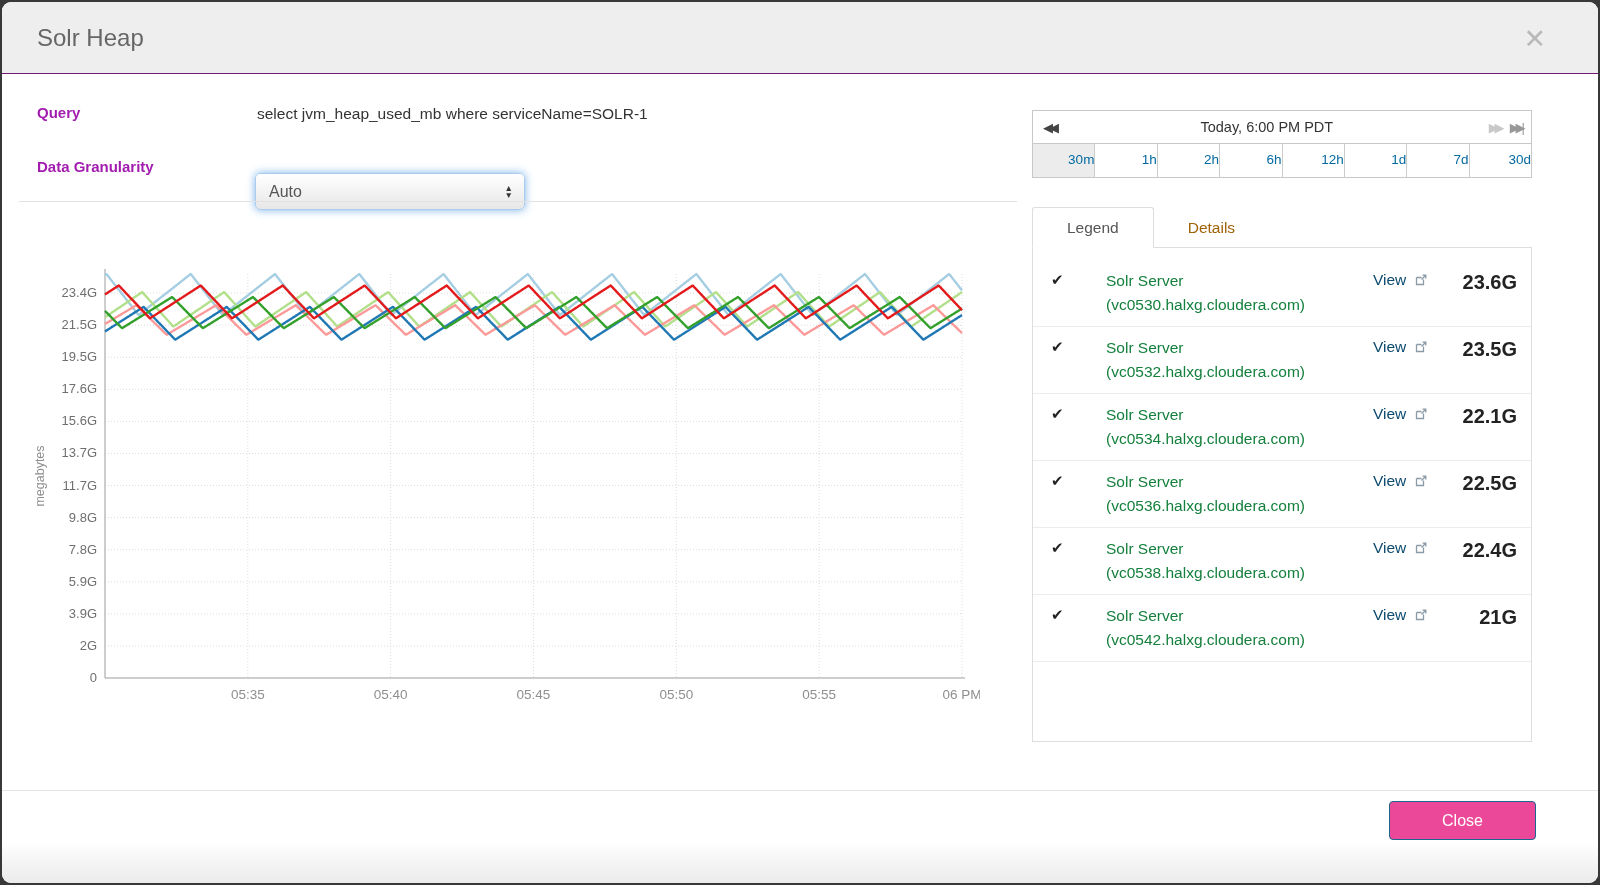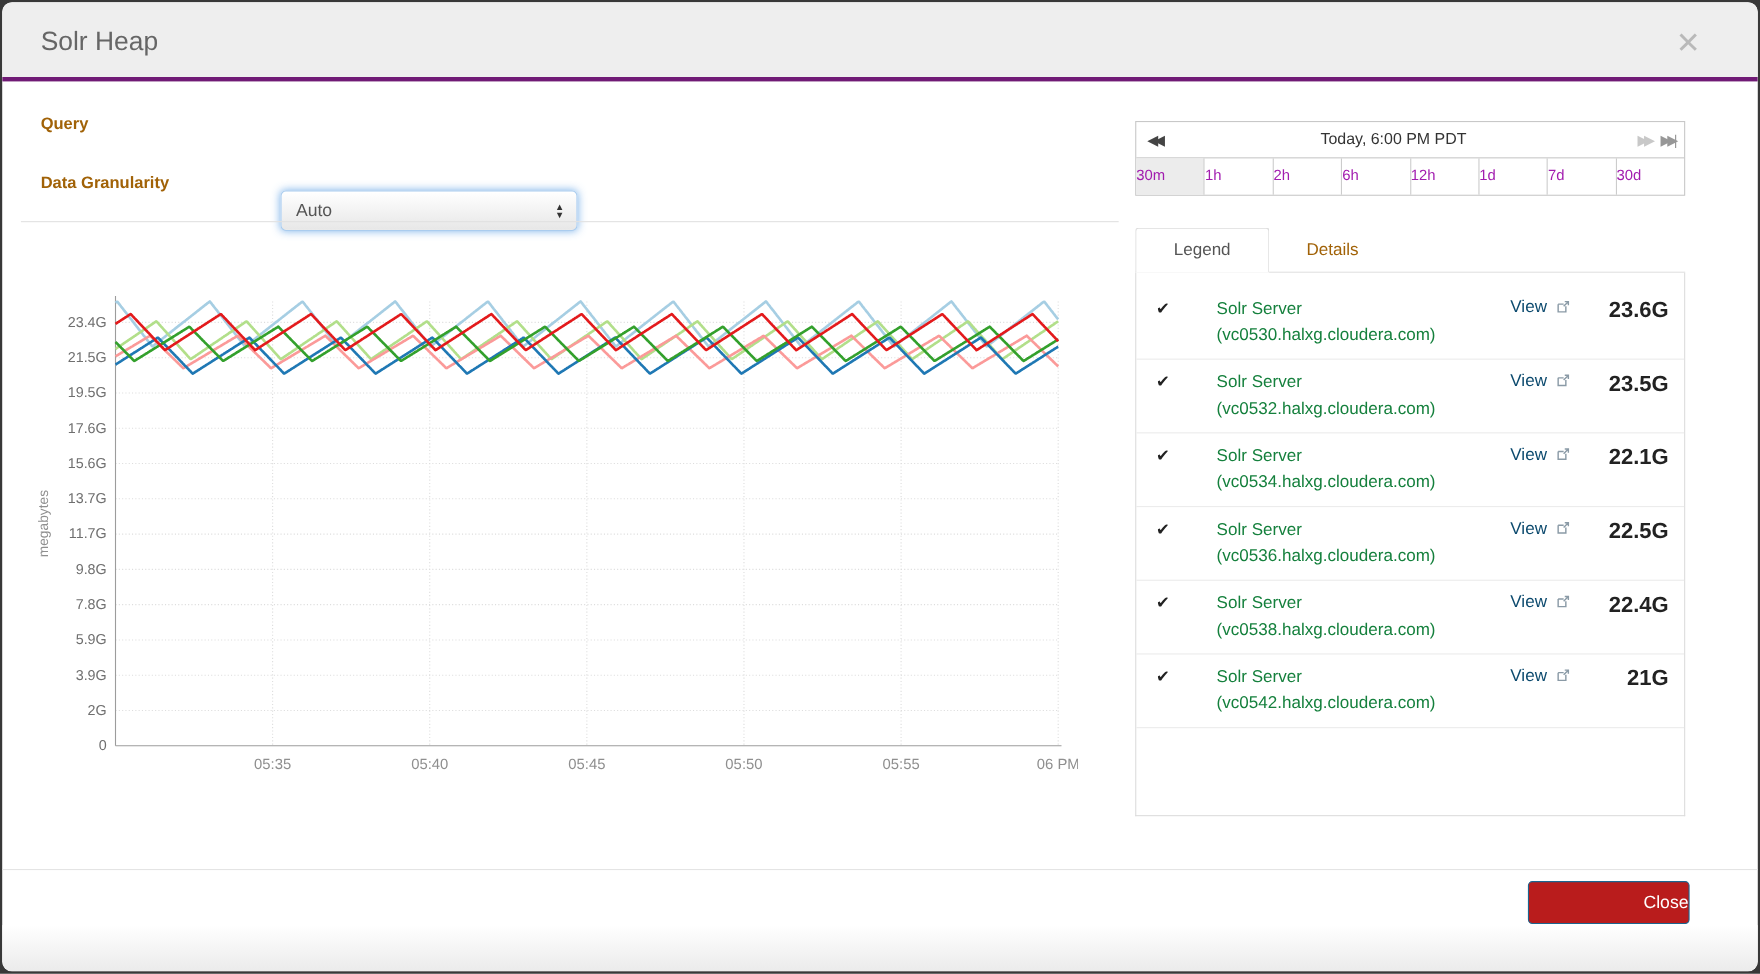--- a/index.html
+++ b/index.html
@@ -3,25 +3,25 @@
 <meta charset="utf-8">
 <style>
   * { margin:0; padding:0; box-sizing:border-box; }
   html,body { width:1600px; height:885px; background:#383838; font-family:"Liberation Sans", sans-serif; }
   .dialog {
     position:absolute; left:2px; top:2px; width:1596px; height:881px;
     background:#fff; border-radius:9px; overflow:hidden;
   }
   .dlg-header {
     position:absolute; left:0; top:0; right:0; height:72px;
-    background:#eeeeee; border-bottom:4px solid #701a75;
+    background:#eeeeee; border-bottom:1px solid #701a75;
   }
   .dlg-title { position:absolute; left:35px; top:0; line-height:72px; font-size:24px; color:#666; font-weight:400; }
   .dlg-close { position:absolute; right:52px; top:24px; font-size:27px; color:#b9b9b9; cursor:pointer; line-height:1; }
-  .lbl { position:absolute; font-size:15px; font-weight:bold; color:#a16207; }
+  .lbl { position:absolute; font-size:15px; font-weight:bold; color:#a21caf; }
   .query-value { position:absolute; left:255px; top:103px; font-size:15.5px; color:#333; }
   .select-box {
     position:absolute; left:253px; top:139px; width:270px; height:37px;
     border:1px solid #aaccee; border-radius:5px;
     background:linear-gradient(#ffffff, #e7e7e7);
     box-shadow:0 0 8px rgba(100,165,230,0.85), inset 0 1px 0 #fff;
     display:flex; align-items:center; cursor:pointer;margin-top:32px;
   }
   .select-box .sel-text { padding-left:13px; font-size:16px; color:#555; flex:1; }
   .select-stepper { display:flex; flex-direction:column; align-items:center; margin-right:11px; color:#333; }
@@ -30,21 +30,21 @@
 
   
   .time-box { position:absolute; left:1030px; top:108px; width:500px; border:1px solid #c8c8c8; background:#fff; }
   .time-row1 { display:flex; align-items:center; height:33px; border-bottom:1px solid #c8c8c8; padding:0 10px; }
   .tr-arrow { font-size:13px; letter-spacing:-4px; cursor:pointer; white-space:nowrap; }
   .tr-rewind { color:#444; }
   .tr-forward { color:#c8c8c8; margin-left:10px; }
   .tr-skip { color:#979797; margin-left:9px; }
   .tr-label { flex:1; text-align:center; font-size:14.5px; font-weight:normal; color:#333; }
   .time-row2 { display:flex; height:33px; }
-  .tr-btn { flex:1; text-align:left; line-height:32px; font-size:13.5px; color:#a21caf; border-left:1px solid #ccc; cursor:pointer; }
+  .tr-btn { flex:1; text-align:right; line-height:32px; font-size:13.5px; color:#0369a1; border-left:1px solid #ccc; cursor:pointer; }
   .tr-btn:first-child { border-left:none; }
   .tr-btn.selected { background:#ececec; }
 
   
   .tabs { position:absolute; left:1030px; top:205px; width:500px; height:41px; display:flex; align-items:flex-end; border-bottom:1px solid #ddd; }
   .tab { line-height:39px; padding:0 34px; font-size:15.5px; cursor:pointer; }
   .tab.active { background:#fff; color:#555; border:1px solid #ddd; border-bottom:1px solid #fff; margin-bottom:-1px; border-radius:3px 3px 0 0; }
   .tab.link { color:#a16207; }
   .legend-box { position:absolute; left:1030px; top:246px; width:500px; height:494px; border:1px solid #ddd; border-top:none; background:#fff; padding-top:12px; }
   .legend-row { display:flex; min-height:60px; padding:9px 14px 8px 18px; border-bottom:1px solid #ececec; }
@@ -59,35 +59,36 @@
 
   
   .chart-svg { position:absolute; left:28px; top:256px; }
   .chart-svg text { font-family:"Liberation Sans", sans-serif; }
 
   
   .footer-divider { position:absolute; left:0; right:0; top:788px; border-top:1px solid #e4e4e4; }
   .footer-gradient { position:absolute; left:0; right:0; bottom:0; height:42px; background:linear-gradient(#ffffff,#ebebeb); }
   .close-btn {
     position:absolute; right:62px; top:799px; width:147px; height:39px;
-    background:#b91c1c; border:1px solid #1b658f; border-radius:4px;
-    color:#fff; font-size:16px; text-align:right; line-height:37px; cursor:pointer;margin-left:33px;
+    background:#ec4899; border:1px solid #1b658f; border-radius:4px;
+    color:#fff; font-size:16px; text-align:center; line-height:37px; cursor:pointer;margin-left:33px;
   }
 </style>
 </head>
 <body>
 
 <div class="dialog">
 
   <div class="dlg-header">
     <div class="dlg-title">Solr Heap</div>
     <div class="dlg-close">✕</div>
   </div>
 
   <div class="lbl" style="left:35px; top:102px;">Query</div>
+  <div class="query-value">select jvm_heap_used_mb where serviceName=SOLR-1</div>
 
   <div class="lbl" style="left:35px; top:156px;">Data Granularity</div>
   <div class="select-box">
     <span class="sel-text">Auto</span>
     <span class="select-stepper">
       <span>▲</span>
       <span>▼</span>
     </span>
   </div>
 

